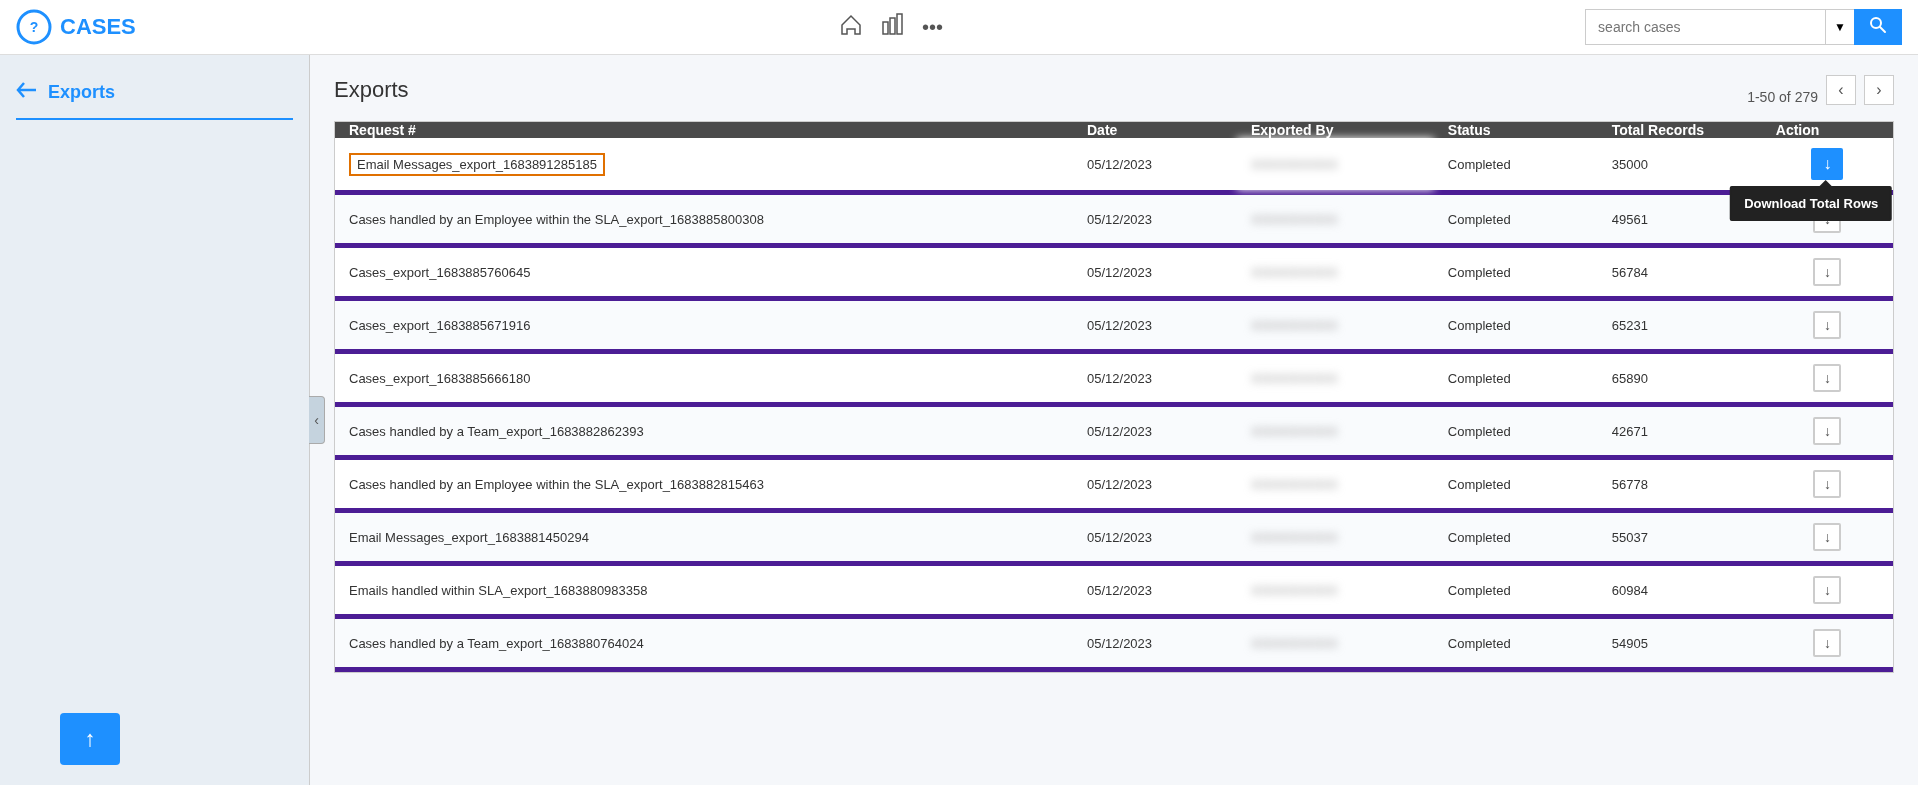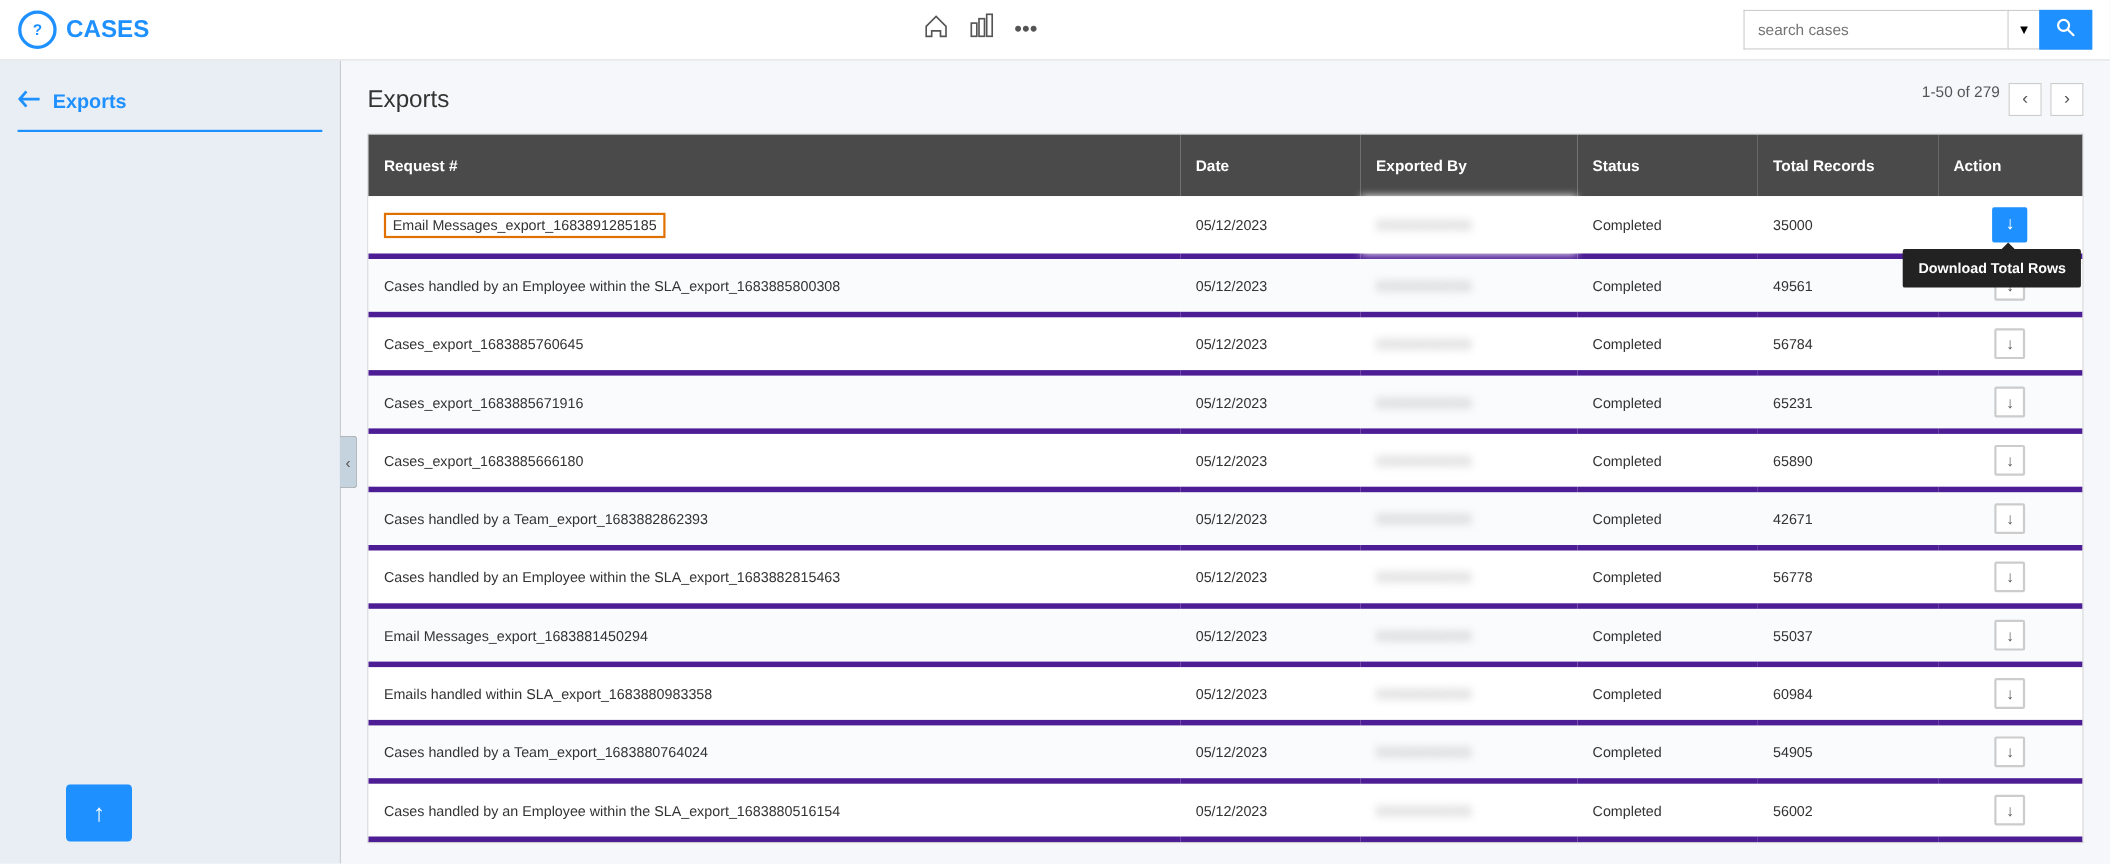--- a/index.html
+++ b/index.html
@@ -141,21 +141,21 @@
       justify-content: space-between;
       margin-bottom: 16px;
     }
     .main-title {
       font-size: 22px;
       font-weight: normal;
       color: #333;
     }
     .pagination {
       display: flex;
-      align-items: flex-start;
+      align-items: flex-end;
       gap: 8px;
       font-size: 14px;
       color: #555;
     }
     .pagination-btn {
       border: 1px solid #ccc;
       background: #fff;
       width: 30px;
       height: 30px;
       display: flex;
@@ -173,21 +173,21 @@
     }
     table {
       width: 100%;
       border-collapse: collapse;
     }
     thead tr {
       background: #4a4a4a;
       color: #fff;
     }
     thead th {
-      padding: 20px 14px;
+      padding: 0 14px;
       text-align: left;
       font-size: 14px;
       font-weight: bold;
       white-space: nowrap;
     }
     tbody tr {
       border-bottom: 5px solid #4c1d95;
     }
     tbody tr:nth-child(odd) { background: #fff; }
     tbody tr:nth-child(even) { background: #f9fbfd; }
@@ -456,27 +456,19 @@
               <td style="text-align: center;"><button class="download-btn-outline">↓</button></td>
             </tr>
             <tr>
               <td>Cases handled by a Team_export_1683880764024</td>
               <td>05/12/2023</td>
               <td class="blurred">XXXXXXXXXX</td>
               <td>Completed</td>
               <td>54905</td>
               <td style="text-align: center;"><button class="download-btn-outline">↓</button></td>
             </tr>
-            <tr>
-              <td>Cases handled by an Employee within the SLA_export_1683880516154</td>
-              <td>05/12/2023</td>
-              <td class="blurred">XXXXXXXXXX</td>
-              <td>Completed</td>
-              <td>56002</td>
-              <td style="text-align: center;"><button class="download-btn-outline">↓</button></td>
-            </tr>
           </tbody>
       </table>
     </div>
   </div>
 </div>
 
 <button class="back-to-top">↑</button>
 
 </body></html>

